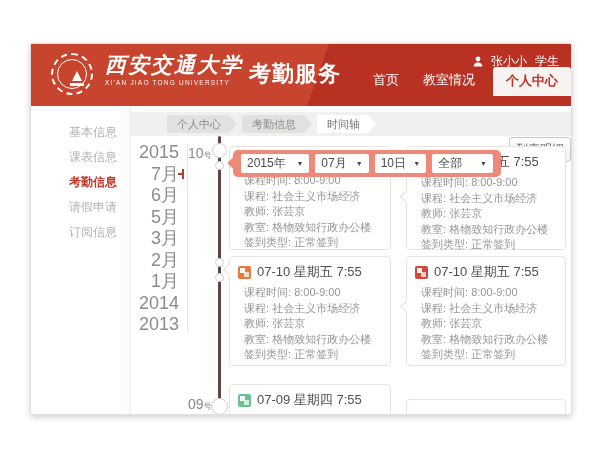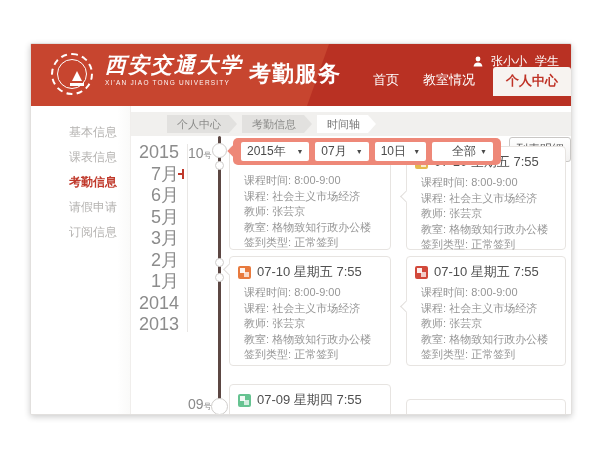--- a/index.html
+++ b/index.html
@@ -57,26 +57,26 @@
   .day-bottom{top:290px;}
 
   .tline{position:absolute;left:187px;top:30px;width:3px;bottom:0;background:#5c4743;border-radius:2px;}
   .node{position:absolute;background:#fff;border:1px solid #cfcdcb;border-radius:50%;box-sizing:border-box;z-index:4;}
   .n1{width:15px;height:15px;left:181px;top:37px;}
   .n2{width:9px;height:9px;left:184px;top:55px;}
   .n3{width:9px;height:9px;left:184px;top:152px;}
   .n4{width:9px;height:9px;left:184px;top:167px;}
   .n5{width:17px;height:17px;left:180px;top:292px;}
 
-  .bubble{position:absolute;left:202px;top:32px;width:268px;height:27px;background:#ee8878;border-radius:5px;
+  .bubble{position:absolute;left:202px;top:44px;width:268px;height:27px;background:#ee8878;border-radius:5px;
           display:flex;align-items:center;gap:6px;padding:0 8px;box-sizing:border-box;z-index:30;}
   .bubble::before{content:"";position:absolute;left:-4px;top:9px;width:8px;height:8px;background:#ee8878;transform:rotate(45deg);}
   .select{background:#fff;border-radius:2px;height:19px;display:flex;align-items:center;justify-content:space-between;
           padding:0 6px;font-size:12px;color:#4a4a4a;cursor:pointer;box-sizing:border-box;white-space:nowrap;}
-  .w1{width:72px;}.w2{width:56px;}.w3{width:54px;}.w4{width:64px;justify-content:flex-end;}
+  .w1{width:72px;}.w2{width:56px;}.w3{width:54px;}.w4{width:64px;}
   .caret{font-size:7px;color:#4a4a4a;margin-left:4px;}
 
   .listbtn{position:absolute;left:478px;top:31px;width:60px;height:23px;background:linear-gradient(#fff,#f2f1f0);
            border:1px solid #c9c7c5;border-radius:3px;font-size:12px;color:#5a5a5a;
            display:flex;align-items:center;justify-content:center;z-index:5;cursor:pointer;white-space:nowrap;}
 
   .card{position:absolute;background:#fff;border:1px solid #e7e4e1;border-radius:4px;box-sizing:border-box;z-index:10;cursor:pointer;}
   .card-a{left:198px;top:40px;width:162px;height:104px;}
   .card-b{left:375px;top:40px;width:160px;height:104px;}
   .card-c{left:198px;top:150px;width:162px;height:110px;}

